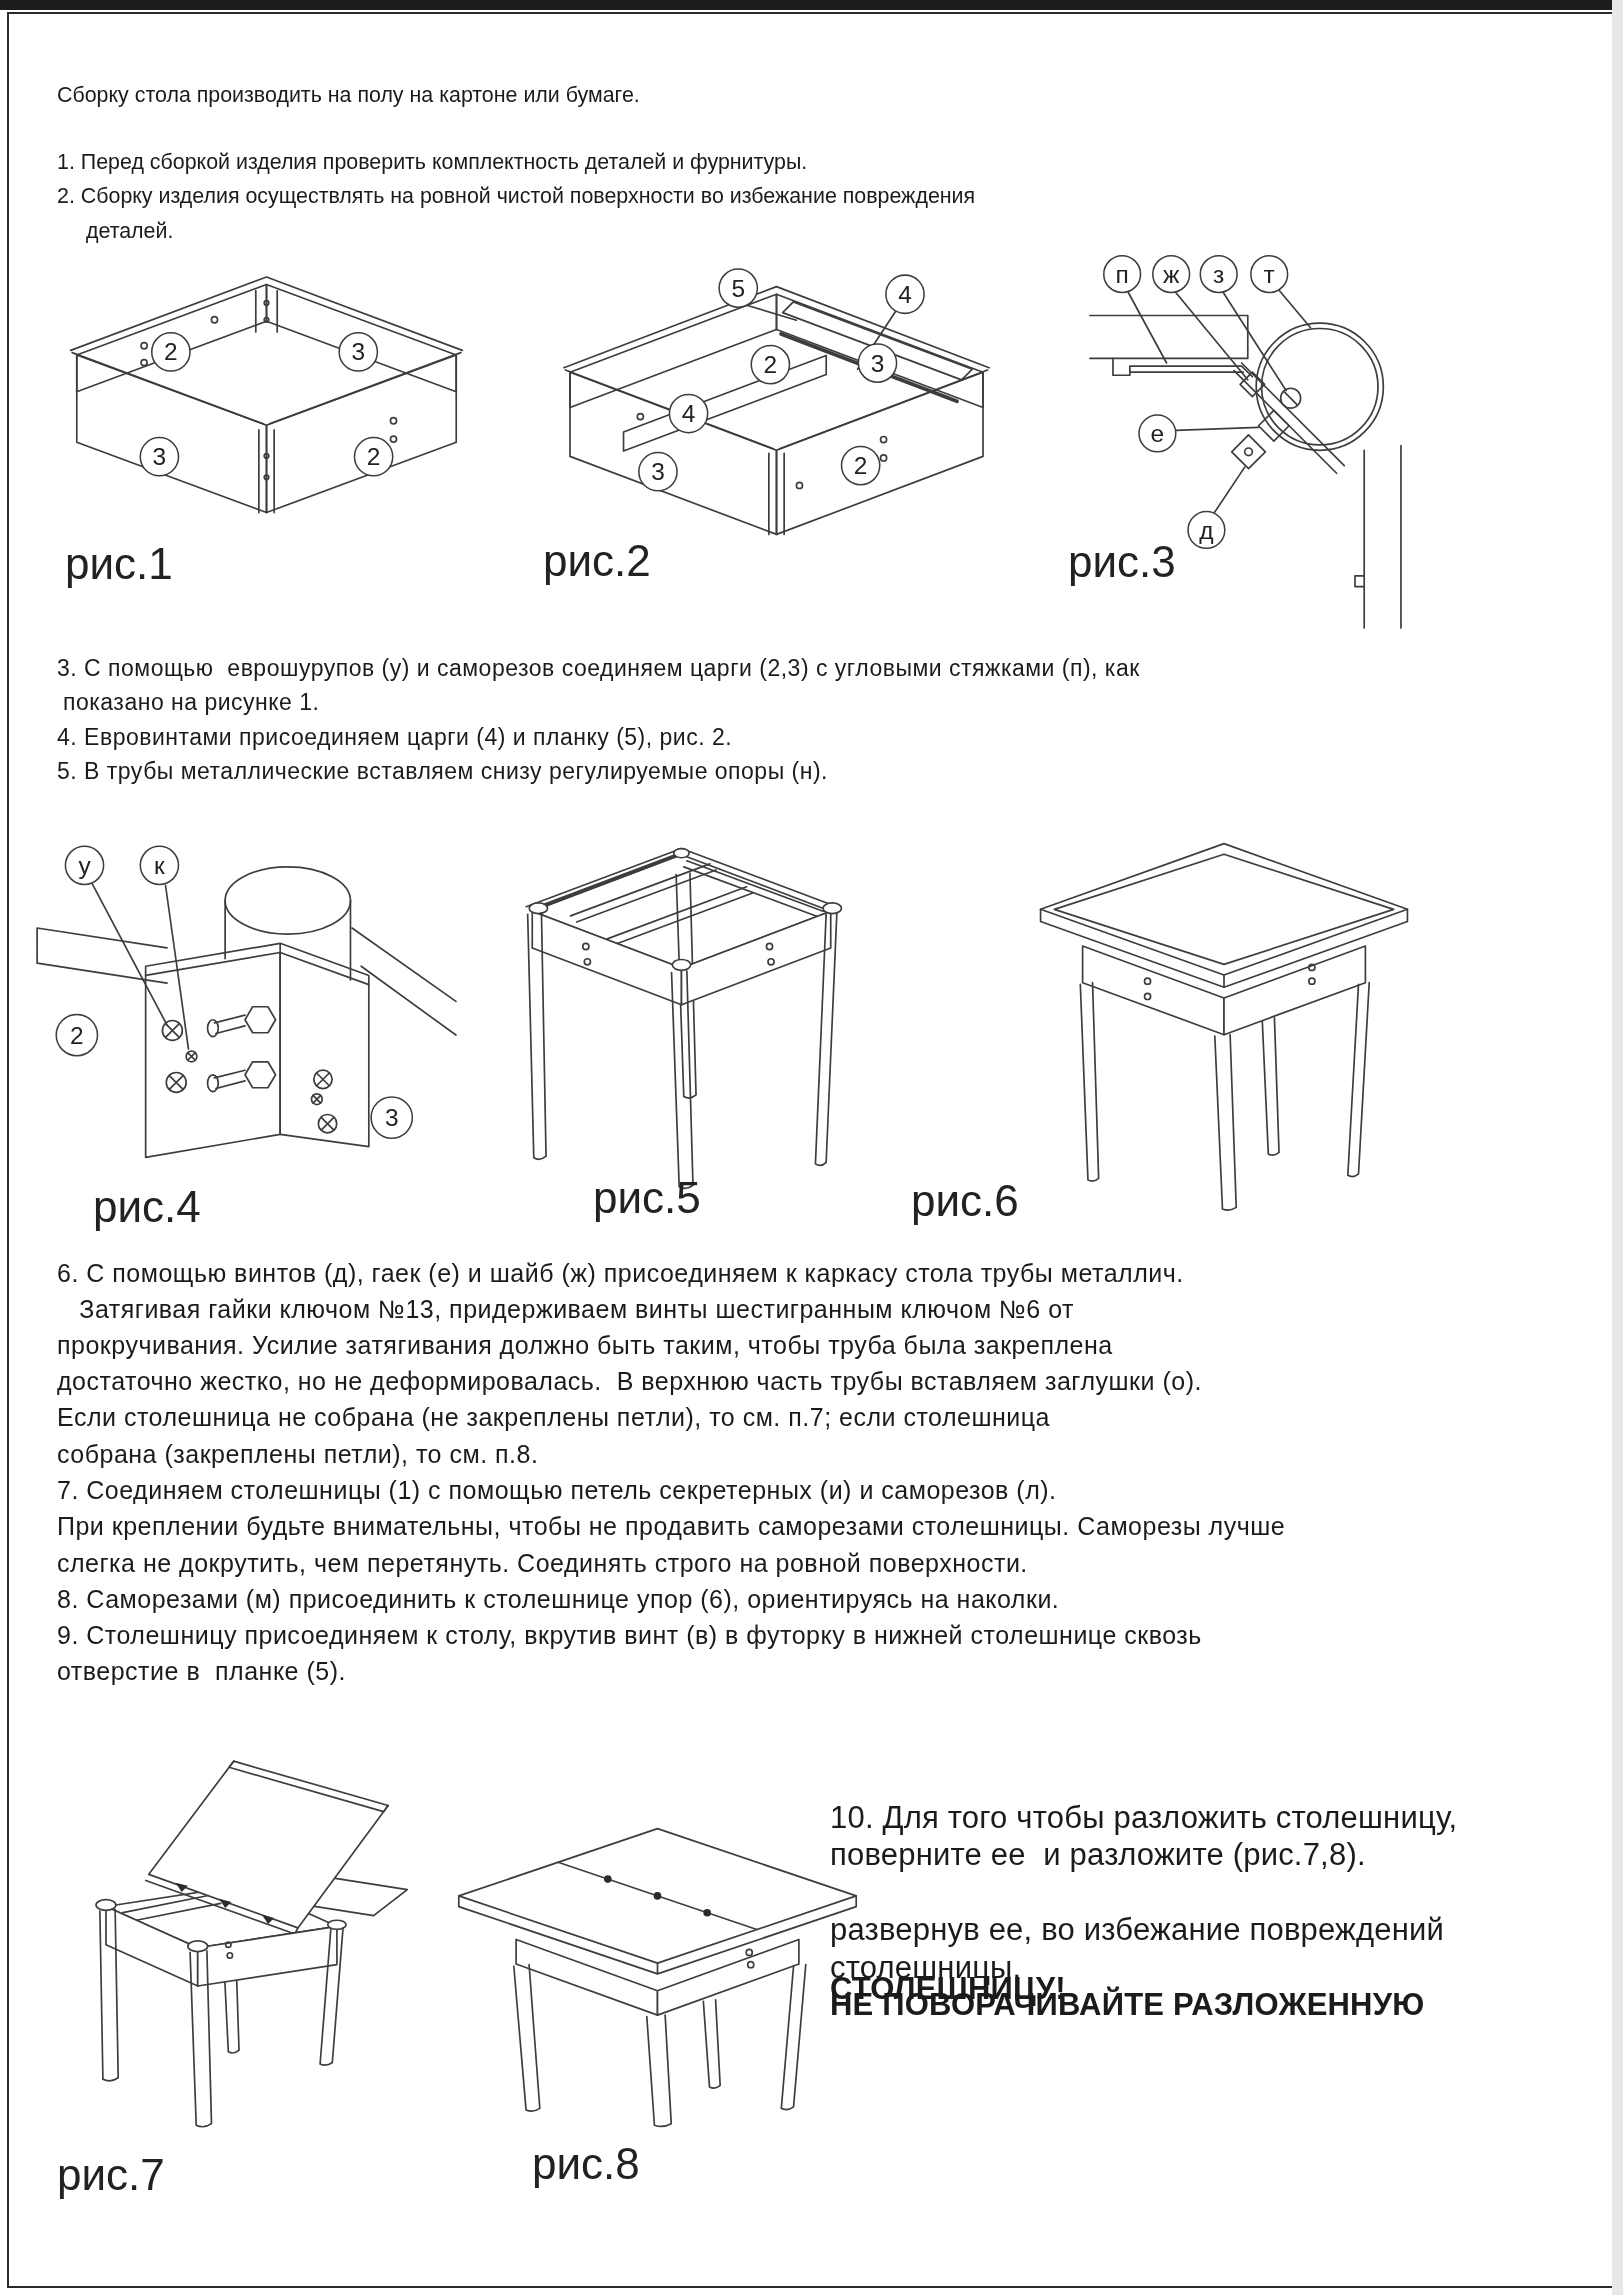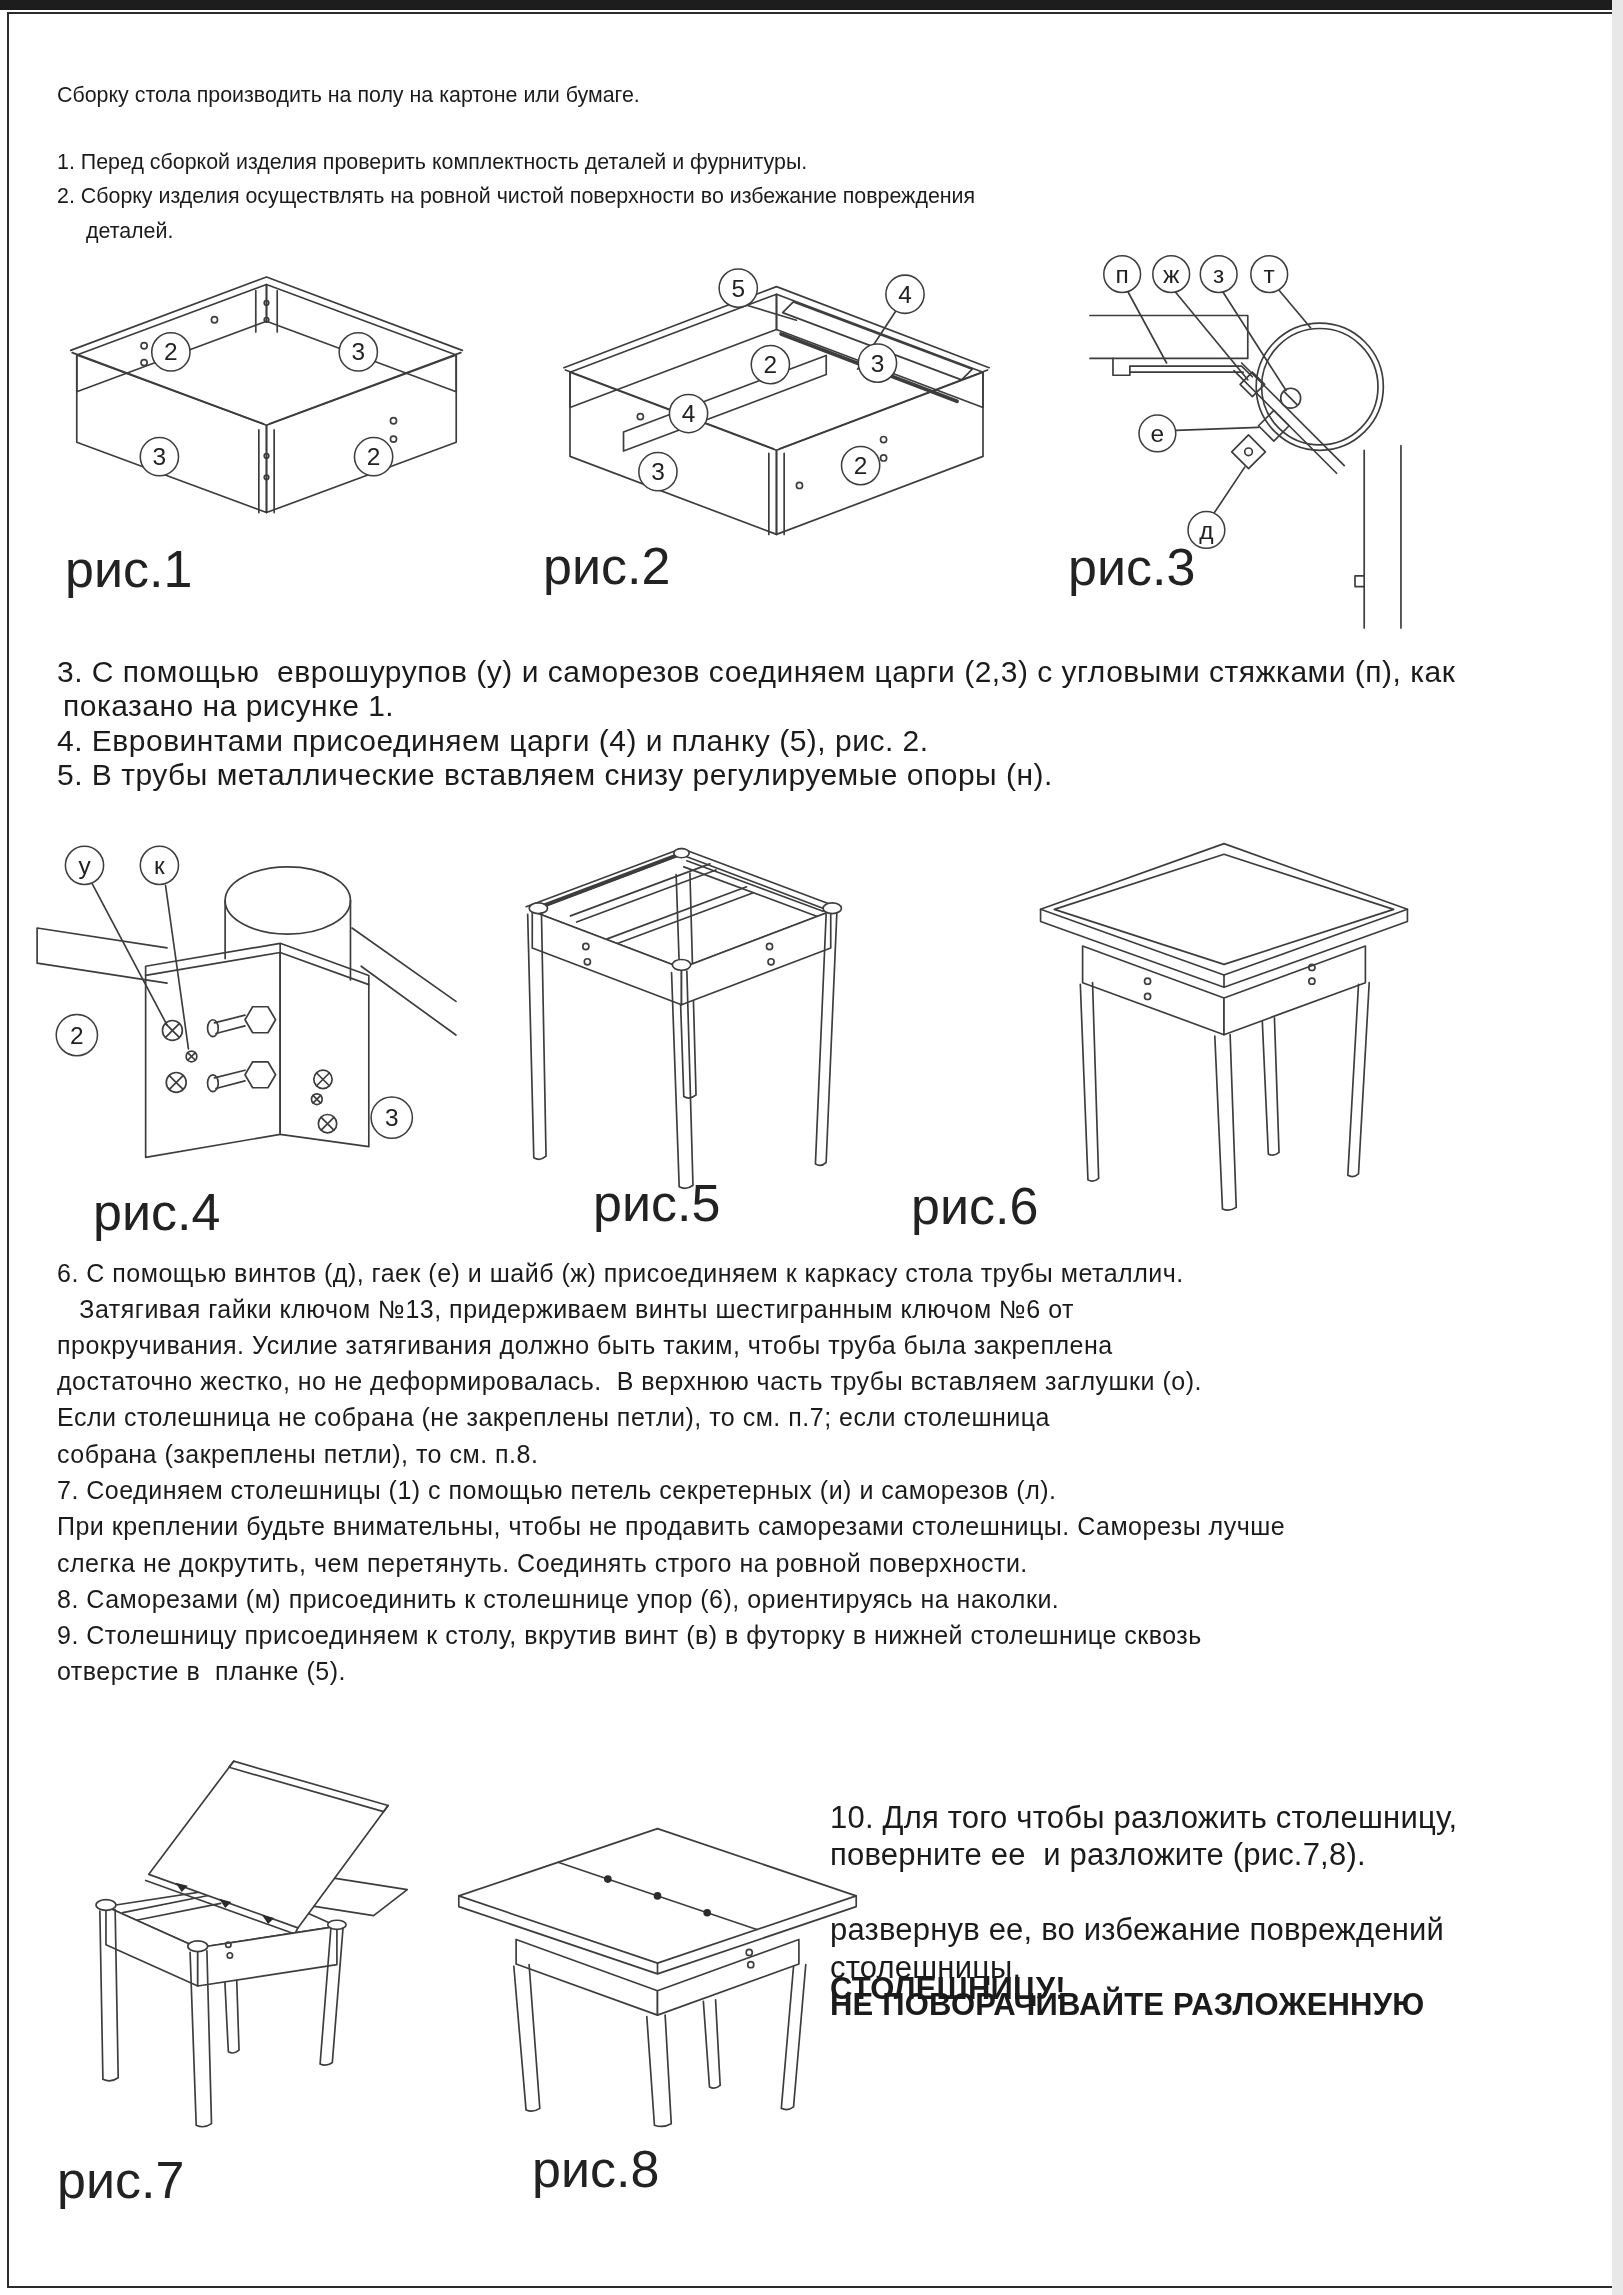--- a/index.html
+++ b/index.html
@@ -3,25 +3,25 @@
 <meta charset="utf-8">
 <style>
   html,body{margin:0;padding:0;background:#e8e8e8;}
   .page{position:relative;width:1612px;height:2295px;background:#ffffff;overflow:hidden;
         font-family:"Liberation Sans", sans-serif;color:#1b1b1b;}
   .top-bar{position:absolute;left:0;top:0;width:1624px;height:10px;background:#1d1d1d;}
   .page-frame{position:absolute;left:6.9px;top:11.5px;width:1607px;height:2276px;
               border:2.3px solid #2b2b2b;box-sizing:border-box;}
   .ln{position:absolute;white-space:pre;}
   .t-top{font-size:21.4px;}
-  .t-mid{font-size:30px;letter-spacing:0.5px;}
+  .t-mid{font-size:23px;letter-spacing:0.5px;}
   .t-main{font-size:25px;letter-spacing:0.5px;}
   .t-fold{font-size:31px;letter-spacing:0.2px;}
   .t-warn{font-size:31px;font-weight:bold;letter-spacing:0.2px;}
-  .cap{position:absolute;font-size:52px;color:#222;}
+  .cap{position:absolute;font-size:44px;color:#222;}
   svg{position:absolute;overflow:visible;}
   svg path,svg circle,svg ellipse,svg line{fill:none;stroke:#3d3d3d;stroke-width:2.2;
       stroke-linejoin:round;stroke-linecap:round;}
   svg .wh{fill:#ffffff;}
   svg .thick{stroke-width:5;}
   svg .dot{fill:#2b2b2b;stroke:none;}
   svg .lbl circle{fill:#ffffff;stroke-width:2;}
   svg .lbl text{font-family:"Liberation Sans",sans-serif;font-size:32px;fill:#222;
       stroke:none;text-anchor:middle;}
 </style>

